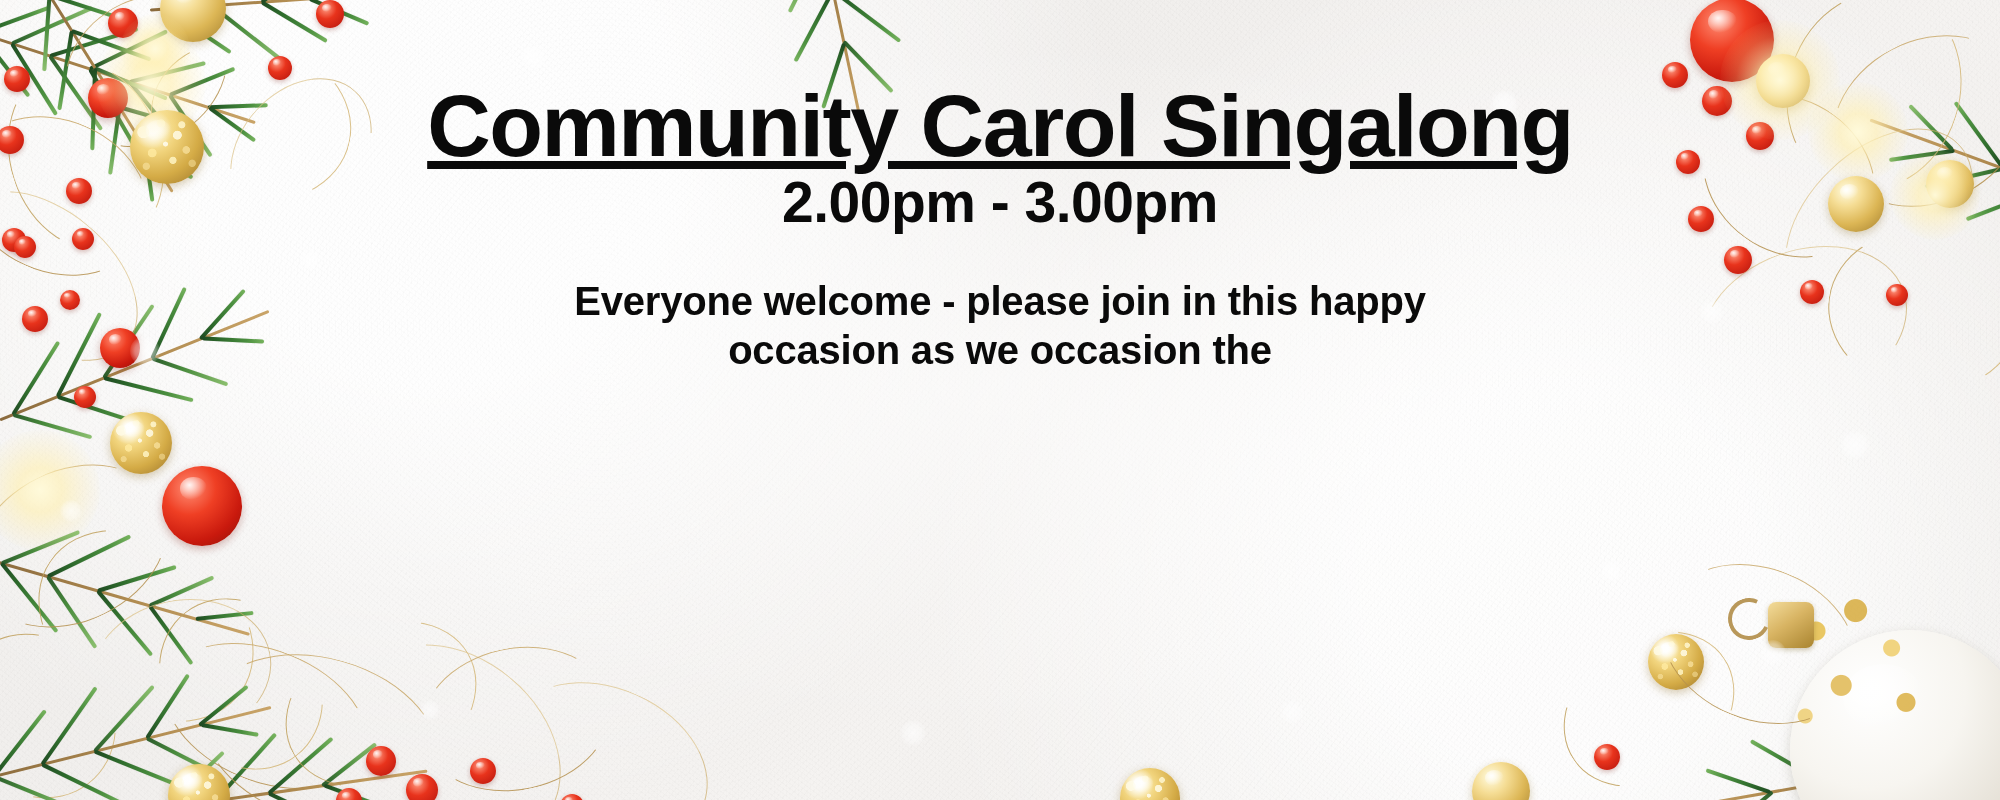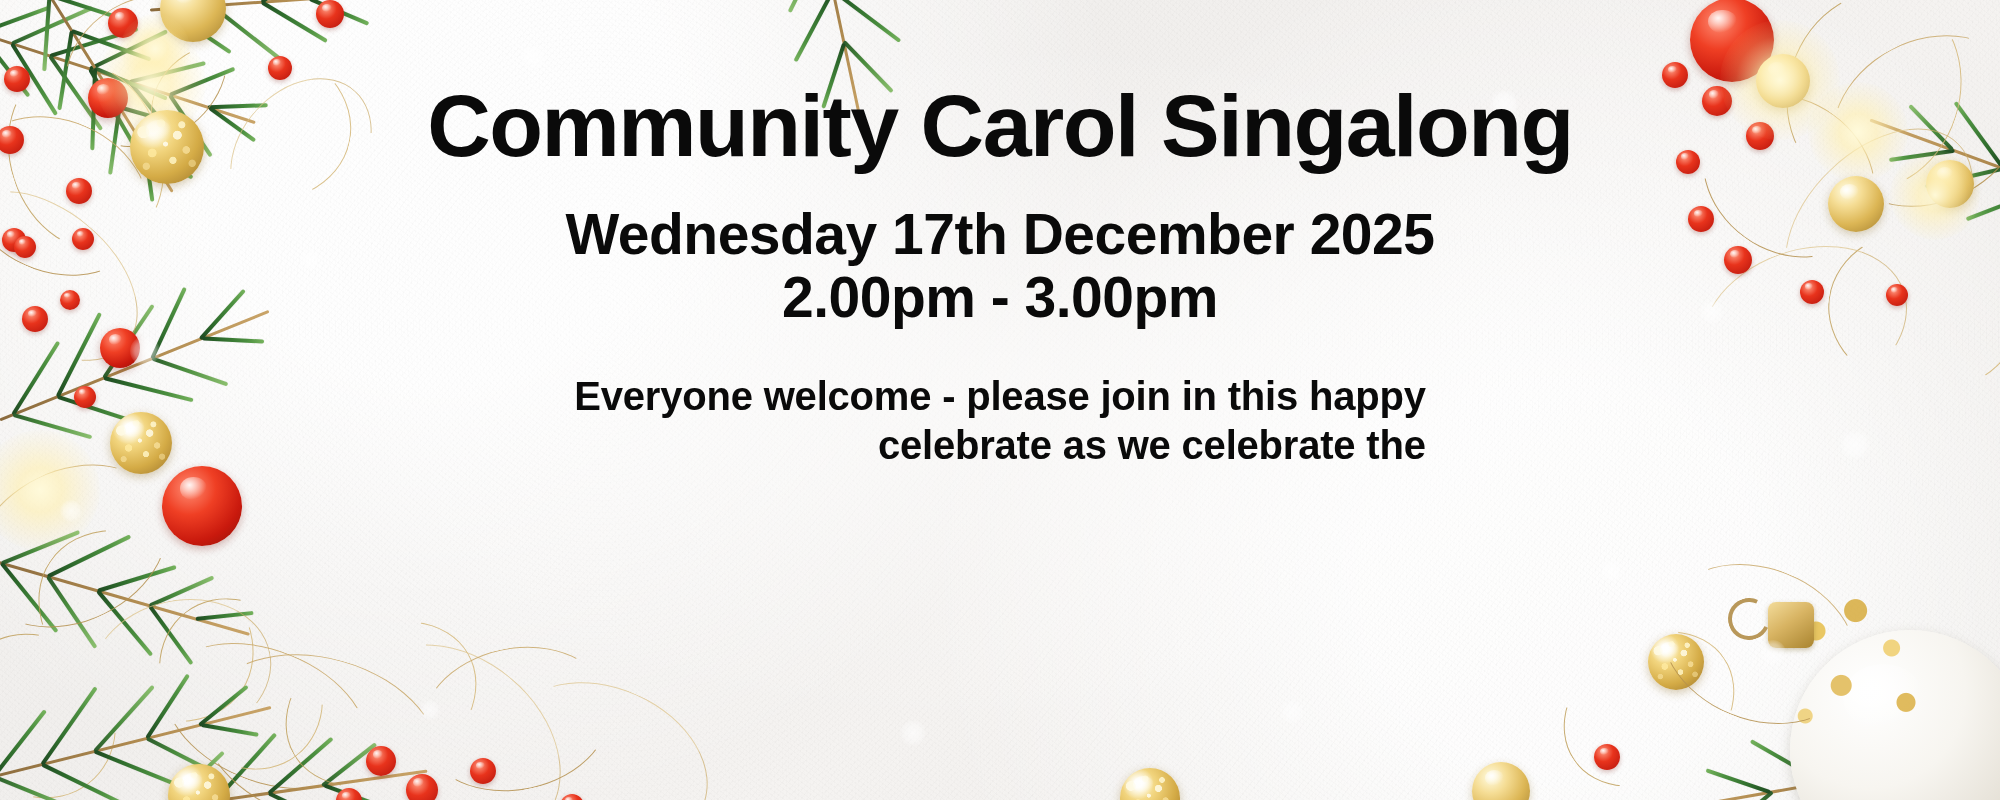--- a/index.html
+++ b/index.html
@@ -116,36 +116,36 @@
   
   #textblock{
     position:absolute;left:0;right:0;top:0;height:800px;
     display:flex;flex-direction:column;align-items:center;
     text-align:center;color:#0a0a0a;z-index:40;
   }
   #title{
     margin-top:82px;
     font-size:88px;line-height:1;font-weight:700;letter-spacing:-1.5px;
     white-space:nowrap;
+    text-decoration:underline;
   }
   #date{
     margin-top:34px;
     font-size:57px;line-height:1.07;font-weight:700;letter-spacing:-.5px;
     white-space:nowrap;
   }
   #time{
     margin-top:2px;
     font-size:57px;line-height:1.07;font-weight:700;letter-spacing:-.5px;
     white-space:nowrap;
   }
   #body{margin-top:44px;}
   #body .bl{
     font-size:40px;line-height:1.22;font-weight:700;letter-spacing:-.2px;
     white-space:nowrap;
-    text-align:right;
   }
 </style>
 </head>
 <body>
 
 <div id="poster">
 
   <div class="deco" style="inset:0;z-index:5;">
 
     <div>
@@ -416,21 +416,20 @@
     <div class="bokeh" style="left:420px;top:700px;width:20px;height:20px;opacity:.6;"></div>
     <div class="bokeh" style="left:1280px;top:700px;width:24px;height:24px;opacity:.6;"></div>
     <div class="bokeh" style="left:1760px;top:640px;width:26px;height:26px;opacity:.7;"></div>
   </div>
 
   <div class="grain"></div>
   <div class="vign"></div>
 
   <div id="textblock">
     <div id="title">Community Carol Singalong</div>
-    <div id="date">Wednesday 17th December 2025</div>
     <div id="time">2.00pm - 3.00pm</div>
     <div id="body">
       <div class="bl">Everyone welcome - please join in this happy</div>
-      <div class="bl">celebrate as we celebrate the</div>
+      <div class="bl">occasion as we occasion the</div>
     </div>
   </div>
 
 </div>
 
 </body></html>

